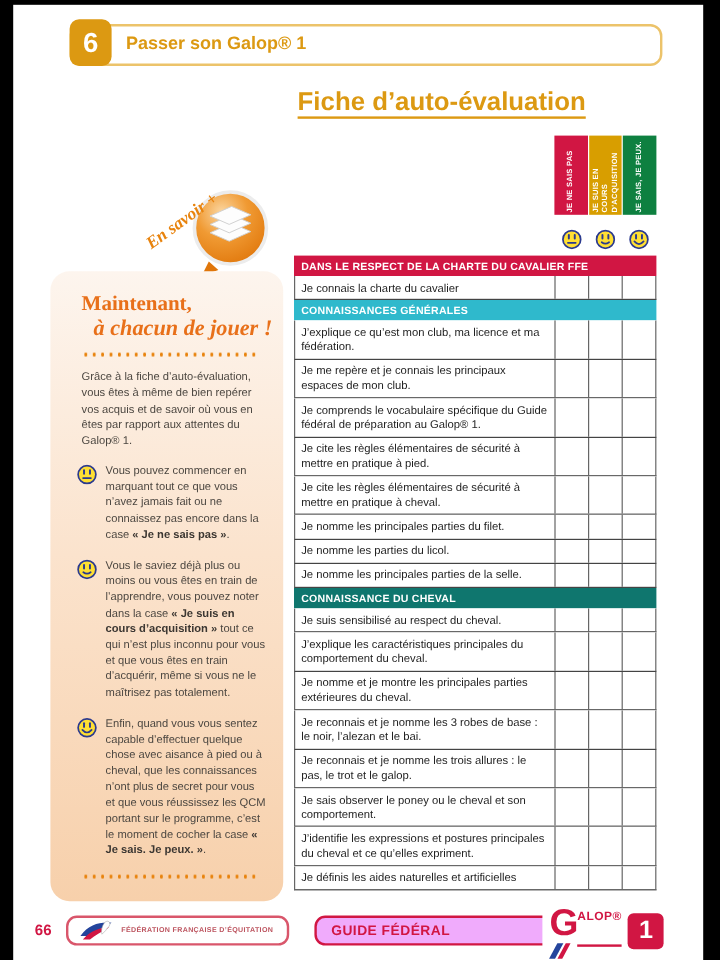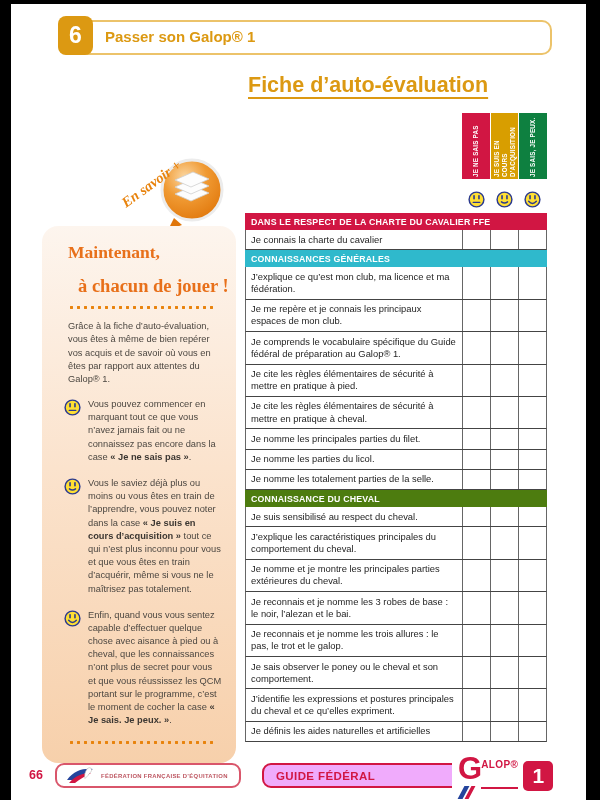--- a/index.html
+++ b/index.html
@@ -27,22 +27,22 @@
 
   
   .badge{position:absolute;left:118px;top:142px;width:120px;height:92px;}
 
   
   .sidebar{position:absolute;left:42px;top:226px;width:194px;min-height:510px;
     border-radius:16px;padding-bottom:8px;
     background:linear-gradient(180deg,#fdf5ee 0%,#fbe3cd 45%,#f7d0ab 100%);}
   .sb-h1{margin:16px 0 0 26px;font-family:"Liberation Serif",serif;font-weight:bold;
     color:#e8701a;font-size:17.5px;line-height:1.2;}
-  .sb-h2{margin:12px 0 0 36px;font-family:"Liberation Serif",serif;font-weight:bold;
-    color:#e8701a;font-size:18.5px;line-height:1.25;}
+  .sb-h2{margin:0 0 0 36px;font-family:"Liberation Serif",serif;font-weight:bold;
+    color:#e8701a;font-size:18.5px;line-height:1.25;font-style:italic;}
   .dots{height:5px;margin:7px 22px 10px 26px;
     background-image:radial-gradient(circle,#e8830d 1.4px,transparent 1.6px);
     background-size:7px 5px;background-repeat:repeat-x;}
   .sb-p{margin:0 10px 12px 26px;font-size:9.3px;line-height:1.42;color:#4c4741;}
   .sb-bullet{display:flex;margin:0 14px 13px 22px;}
   .sb-ic{flex:0 0 24px;padding-top:1px;}
   .sb-bt{font-size:9.3px;line-height:1.42;color:#4c4741;}
   .sb-bt strong{color:#3c3732;}
   .dots-end{margin-top:2px;}
 
@@ -242,26 +242,26 @@
       <div class="t-box"></div>
       <div class="t-box"></div>
     </div>
     <div class="t-row">
       <div class="t-text">Je nomme les parties du licol.</div>
       <div class="t-box"></div>
       <div class="t-box"></div>
       <div class="t-box"></div>
     </div>
     <div class="t-row">
-      <div class="t-text">Je nomme les totalement parties de la selle.</div>
-      <div class="t-box"></div>
-      <div class="t-box"></div>
-      <div class="t-box"></div>
-    </div>
-    <div class="sec-head" style="background: #4d7c0f;">CONNAISSANCE DU CHEVAL</div>
+      <div class="t-text">Je nomme les principales parties de la selle.</div>
+      <div class="t-box"></div>
+      <div class="t-box"></div>
+      <div class="t-box"></div>
+    </div>
+    <div class="sec-head" style="background: #0f766e;">CONNAISSANCE DU CHEVAL</div>
     <div class="t-row">
       <div class="t-text">Je suis sensibilisé au respect du cheval.</div>
       <div class="t-box"></div>
       <div class="t-box"></div>
       <div class="t-box"></div>
     </div>
     <div class="t-row">
       <div class="t-text">J’explique les caractéristiques principales du comportement du cheval.</div>
       <div class="t-box"></div>
       <div class="t-box"></div>

